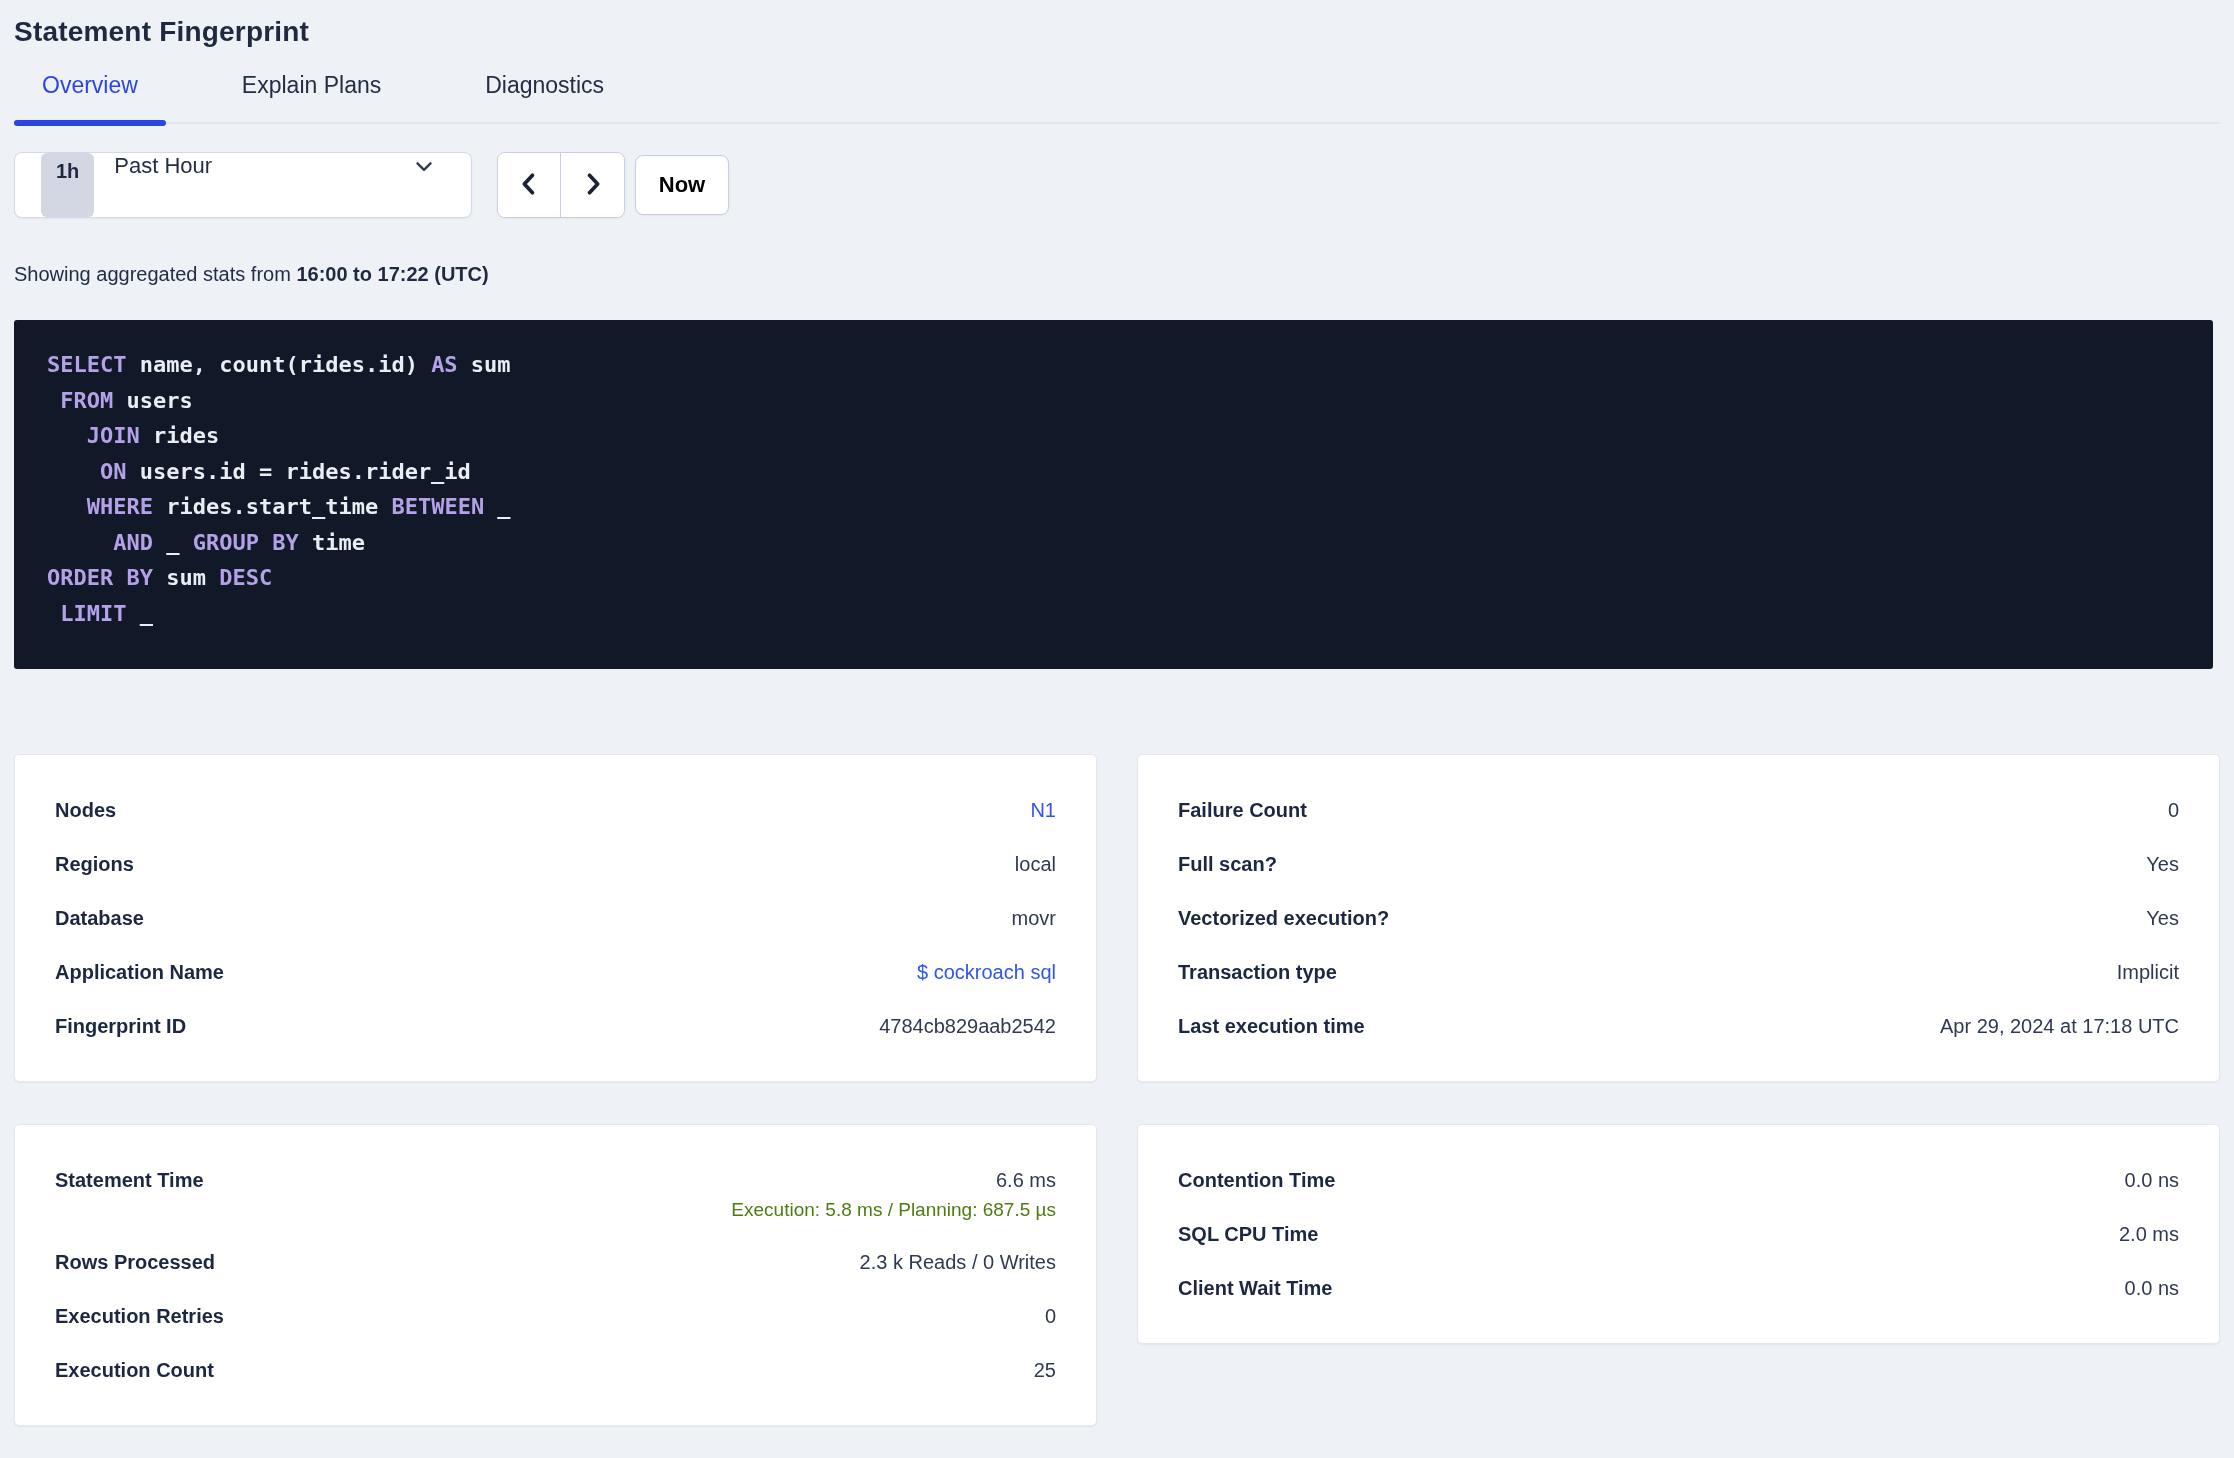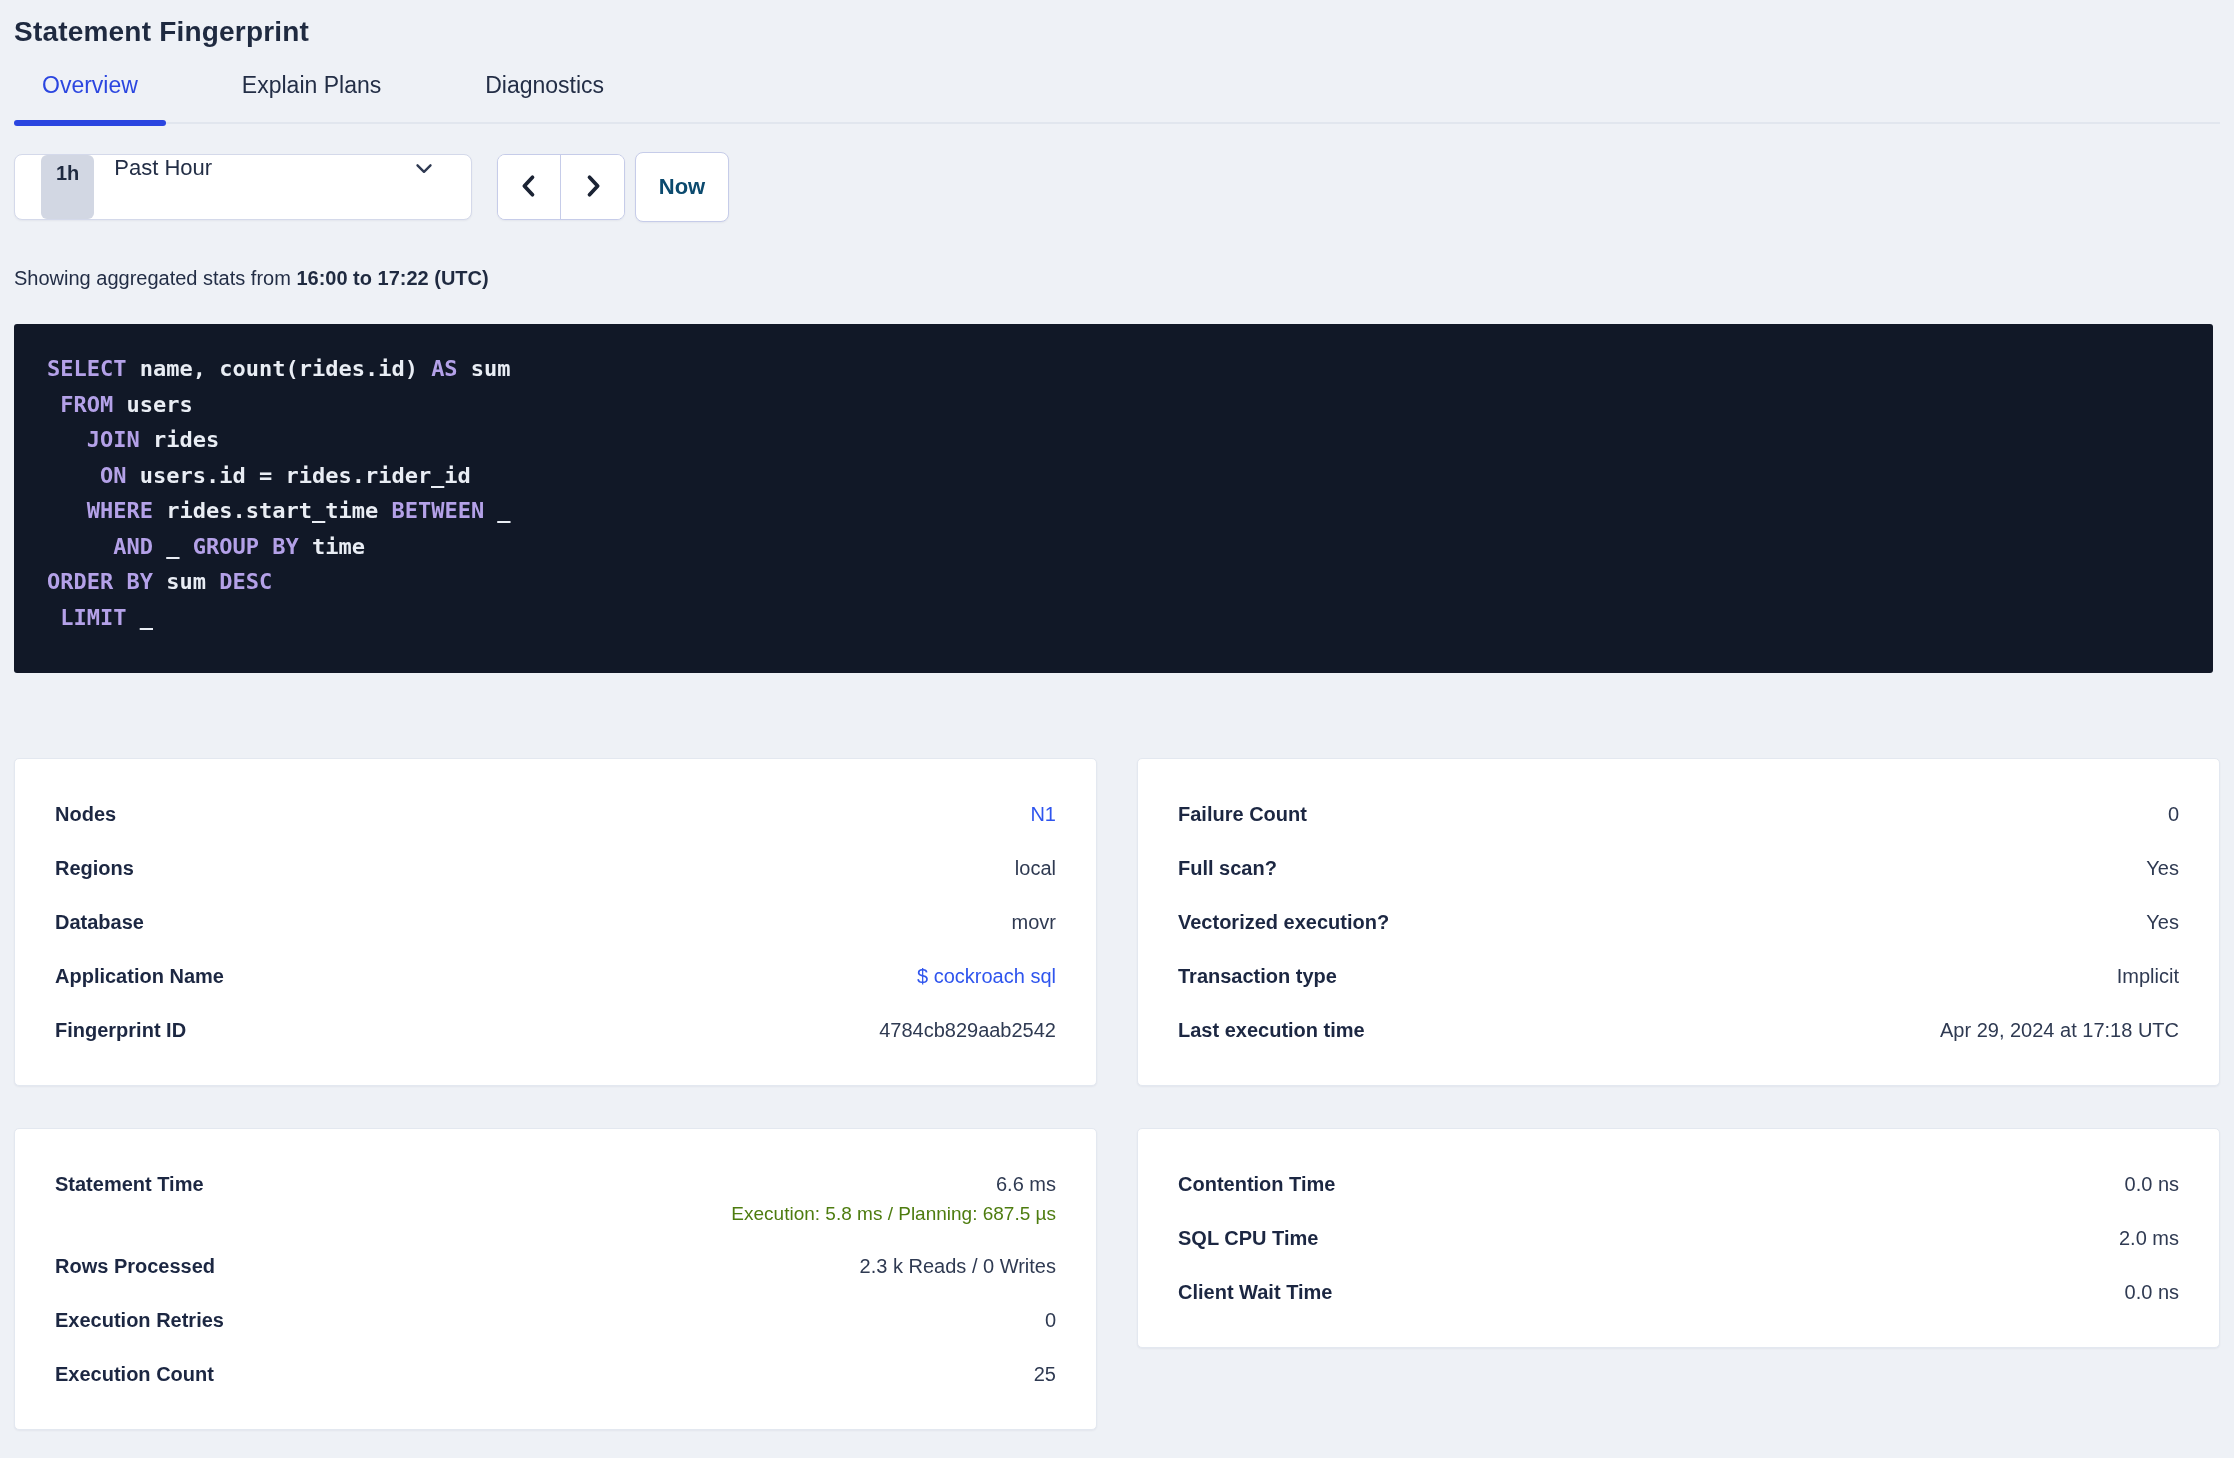--- a/index.html
+++ b/index.html
@@ -94,27 +94,27 @@
     border: none;
     display: flex;
     align-items: center;
     justify-content: center;
     cursor: pointer;
   }
   .icon-btn:first-child { border-right: 1px solid #c6cce9; }
   .now-btn {
     margin-left: 10px;
     width: 94px;
-    height: 70px;
+    height: 60px;
     background: #ffffff;
     border: 1px solid #c6cce9;
     border-radius: 8px;
     font-size: 22px;
     font-weight: 700;
-    color: #0c4a6e;
+    color: #000000;
     font-family: inherit;
     cursor: pointer;
     box-shadow: 0 1px 2px rgba(16,24,64,0.05);
   }
 
   
   .agg-note {
     margin-top: 45px;
     font-size: 20px;
     color: #232e46;

